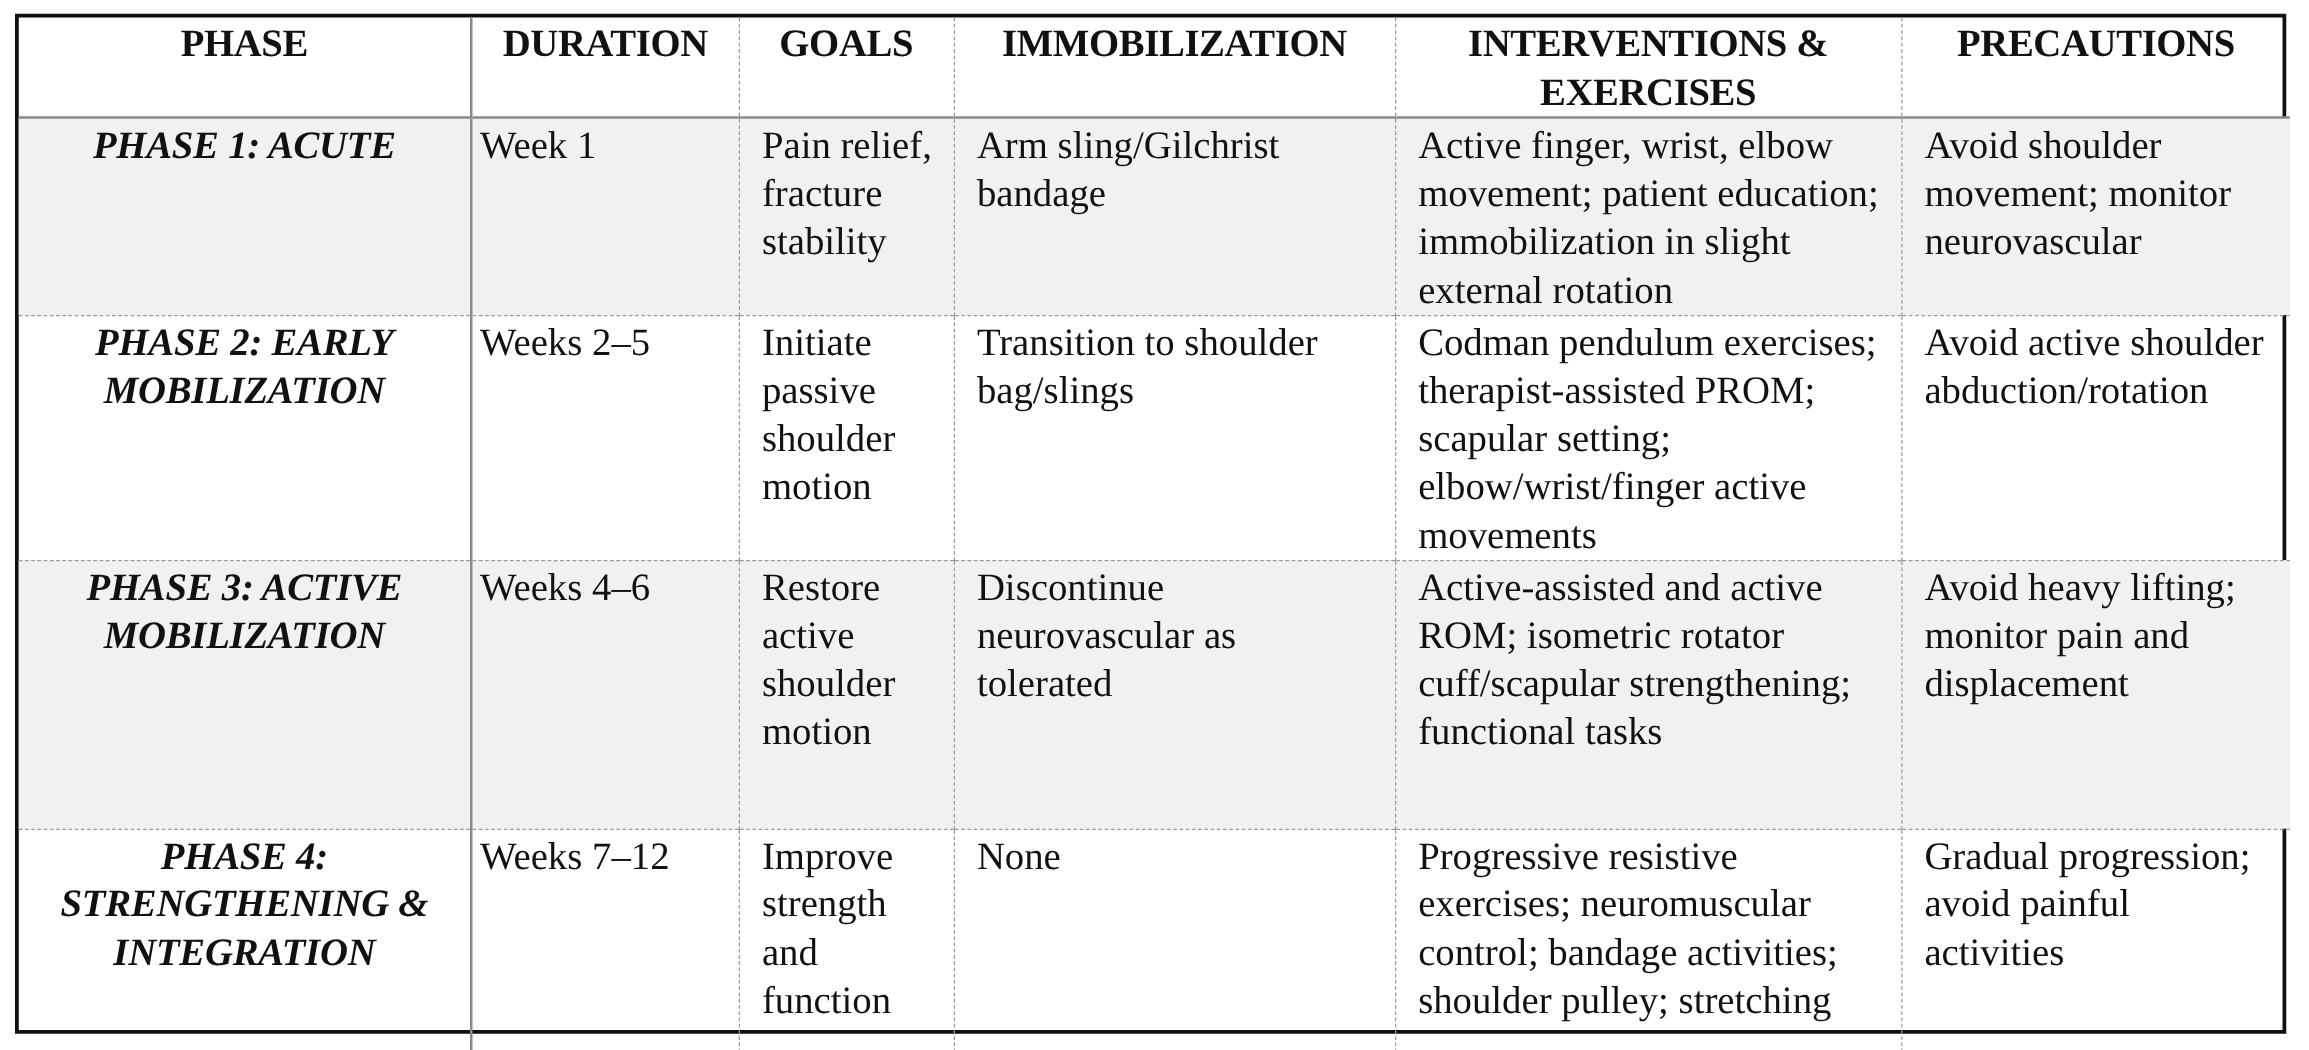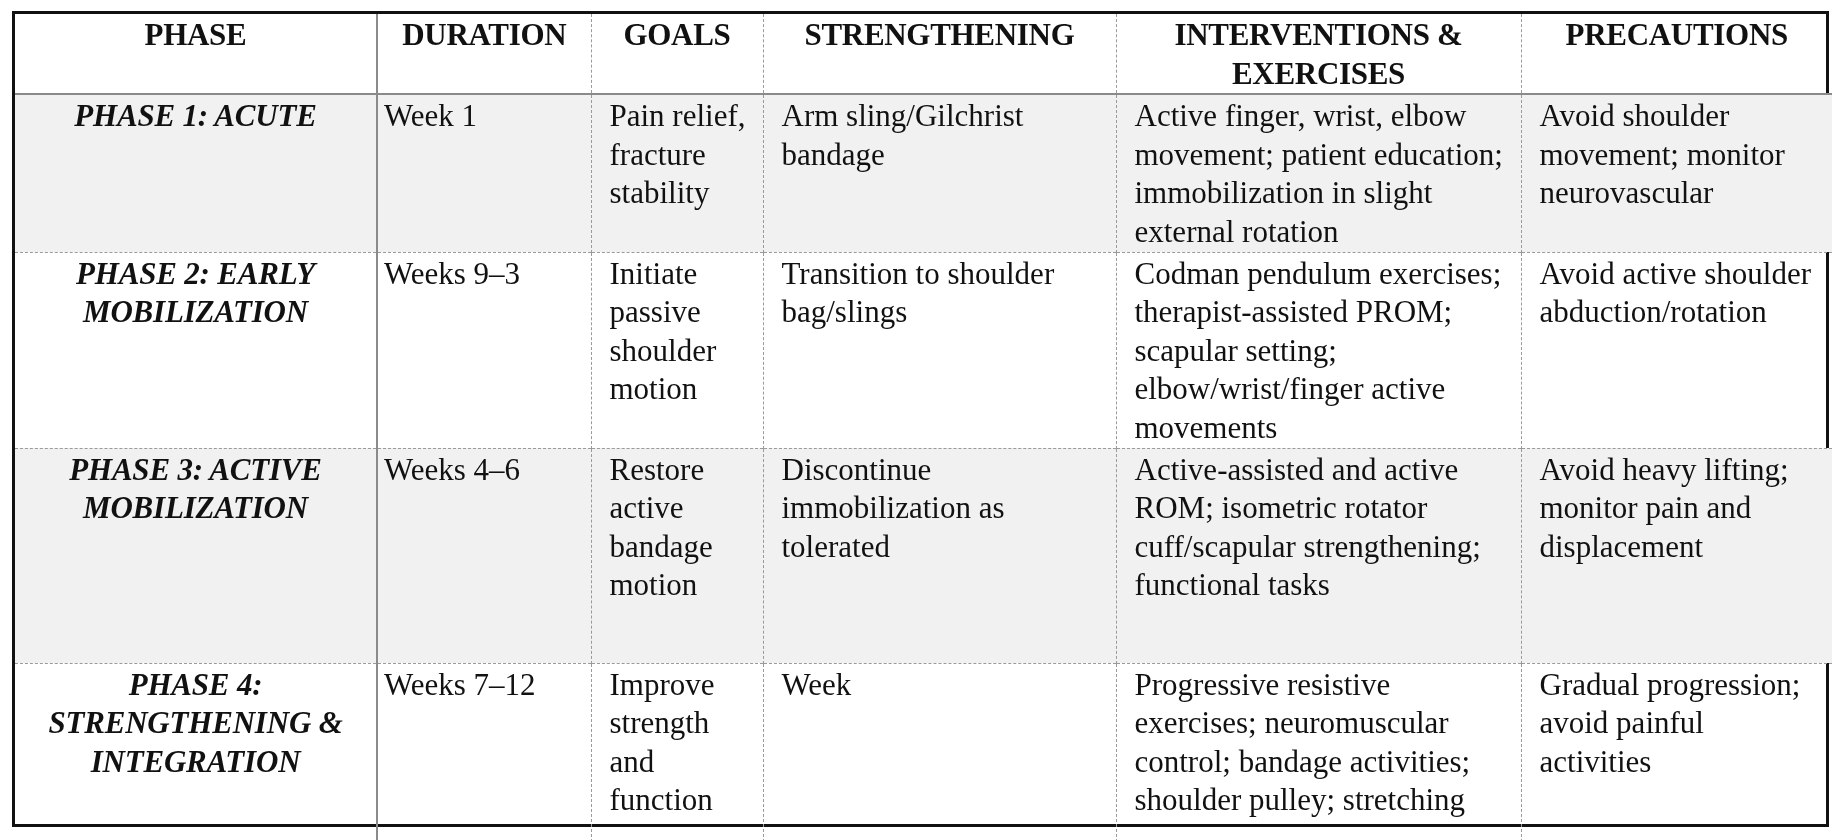--- a/index.html
+++ b/index.html
@@ -33,21 +33,21 @@
         <col class="c3">
         <col class="c4">
         <col class="c5">
         <col class="c6">
     </colgroup>
     <thead>
       <tr>
         <th>PHASE</th>
         <th>DURATION</th>
         <th>GOALS</th>
-        <th>STRENGTHENING</th>
+        <th>IMMOBILIZATION</th>
         <th>INTERVENTIONS &amp; EXERCISES</th>
         <th>PRECAUTIONS</th>
       </tr>
     </thead>
     <tbody>
       <tr class="r1 shade">
         <td class="phase">
             <span class="cell">PHASE 1: ACUTE</span>
           </td>
         <td class="duration">
@@ -64,21 +64,21 @@
           </td>
         <td>
             <span class="cell">Avoid shoulder movement; monitor neurovascular</span>
           </td>
       </tr>
       <tr class="r2">
         <td class="phase">
             <span class="cell">PHASE 2: EARLY MOBILIZATION</span>
           </td>
         <td class="duration">
-            <span class="cell">Weeks 9–3</span>
+            <span class="cell">Weeks 2–5</span>
           </td>
         <td>
             <span class="cell">Initiate passive shoulder motion</span>
           </td>
         <td>
             <span class="cell">Transition to shoulder bag/slings</span>
           </td>
         <td>
             <span class="cell">Codman pendulum exercises; therapist-assisted PROM; scapular setting; elbow/wrist/finger active movements</span>
           </td>
@@ -87,44 +87,44 @@
           </td>
       </tr>
       <tr class="r3 shade">
         <td class="phase">
             <span class="cell">PHASE 3: ACTIVE MOBILIZATION</span>
           </td>
         <td class="duration">
             <span class="cell">Weeks 4–6</span>
           </td>
         <td>
-            <span class="cell">Restore active bandage motion</span>
+            <span class="cell">Restore active shoulder motion</span>
           </td>
         <td>
-            <span class="cell">Discontinue immobilization as tolerated</span>
+            <span class="cell">Discontinue neurovascular as tolerated</span>
           </td>
         <td>
             <span class="cell">Active-assisted and active ROM; isometric rotator cuff/scapular strengthening; functional tasks</span>
           </td>
         <td>
             <span class="cell">Avoid heavy lifting; monitor pain and displacement</span>
           </td>
       </tr>
       <tr class="r4">
         <td class="phase">
             <span class="cell">PHASE 4: STRENGTHENING &amp; INTEGRATION</span>
           </td>
         <td class="duration">
             <span class="cell">Weeks 7–12</span>
           </td>
         <td>
             <span class="cell">Improve strength and function</span>
           </td>
         <td>
-            <span class="cell">Week</span>
+            <span class="cell">None</span>
           </td>
         <td>
             <span class="cell">Progressive resistive exercises; neuromuscular control; bandage activities; shoulder pulley; stretching</span>
           </td>
         <td>
             <span class="cell">Gradual progression; avoid painful activities</span>
           </td>
       </tr>
     </tbody>
   </table>

